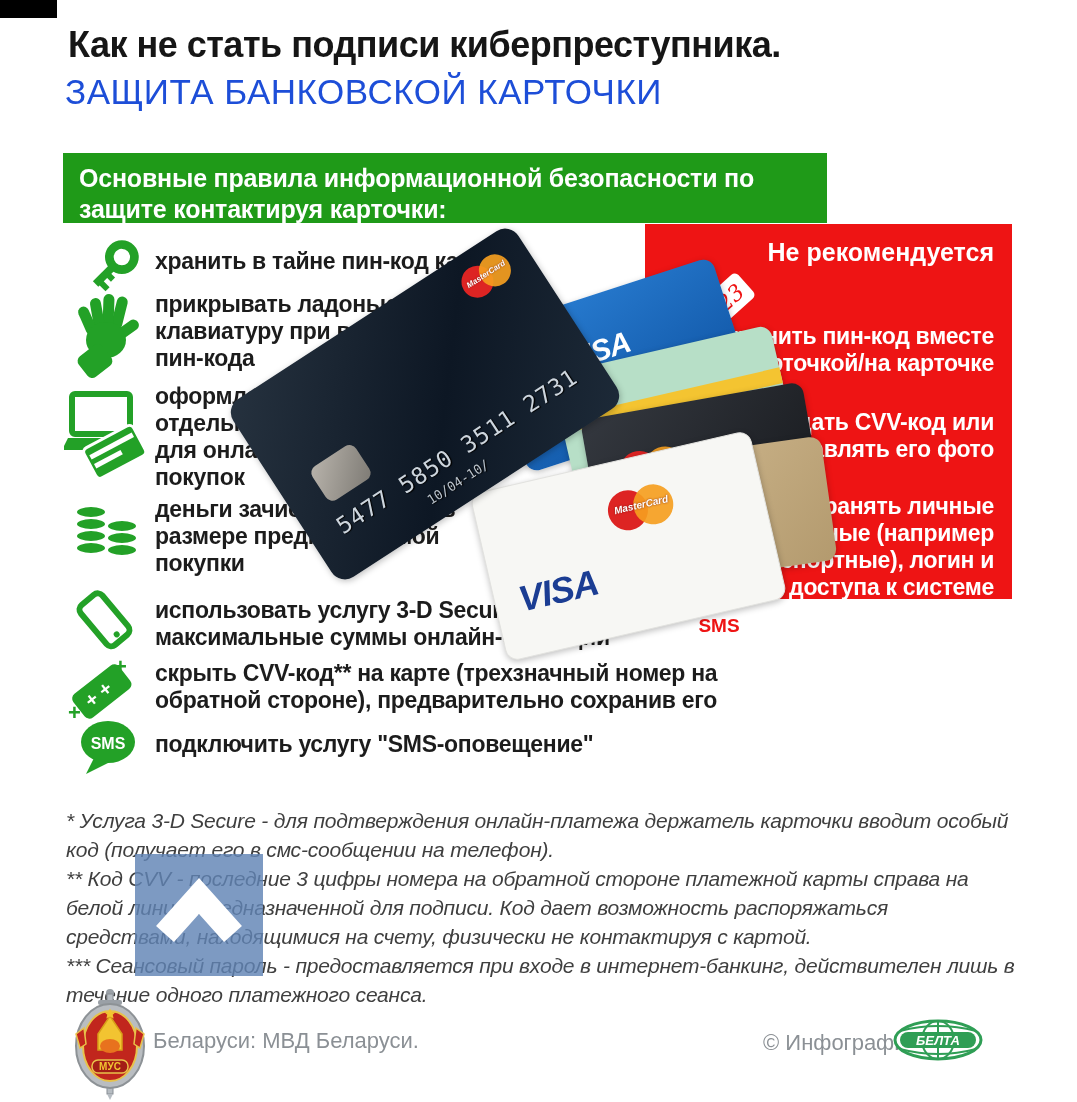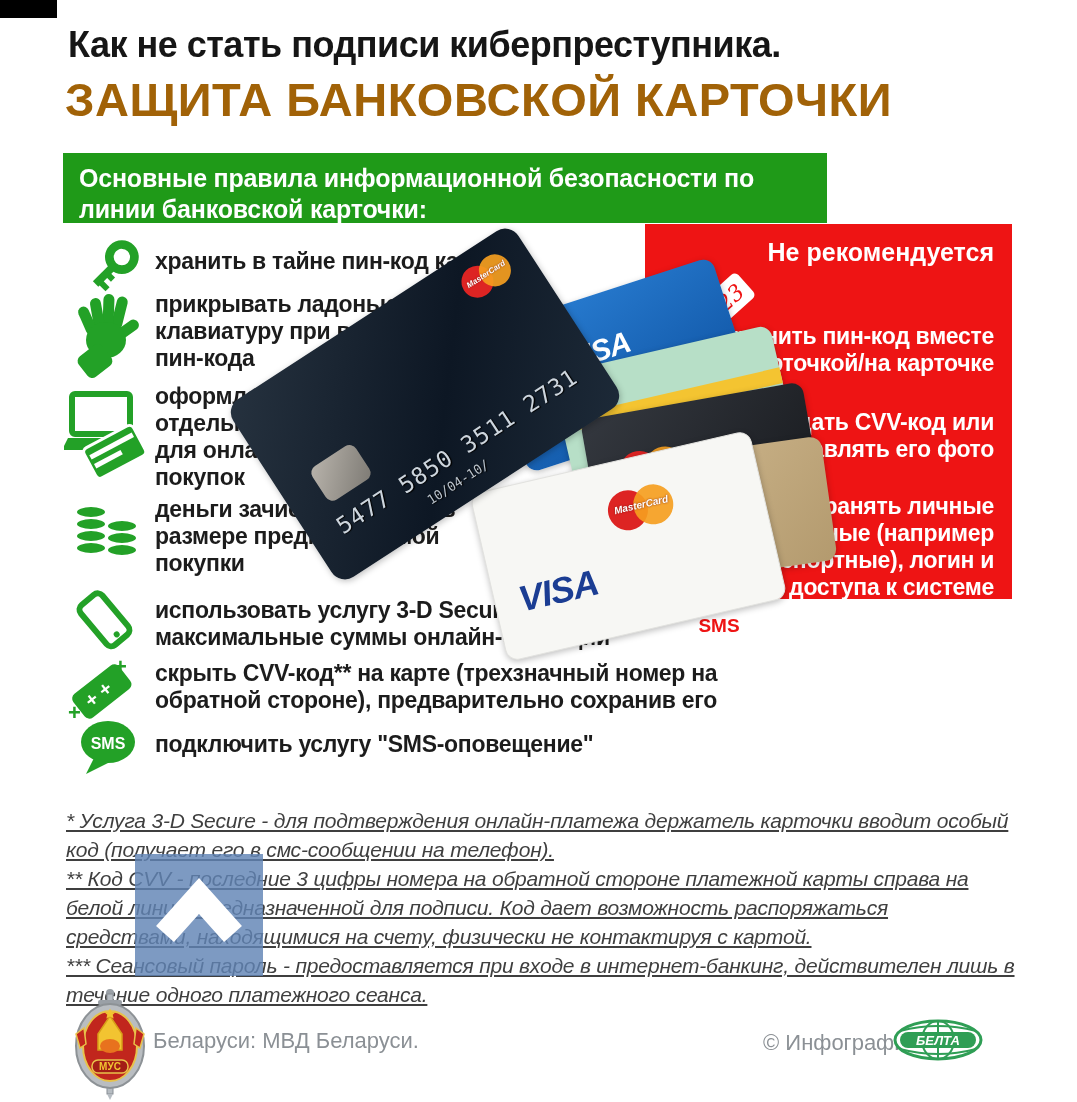--- a/index.html
+++ b/index.html
@@ -8,21 +8,21 @@
     font-family:"Liberation Sans",sans-serif;overflow:hidden;
     -webkit-font-smoothing:antialiased;
   }
   .abs{position:absolute;}
 
   
   #corner-mark{left:0;top:0;width:57px;height:18px;background:#000;}
 
   
   #subtitle{left:68px;top:24px;font-size:36px;font-weight:700;color:#161616;letter-spacing:-0.5px;}
-  #main-title{left:65px;top:72px;font-size:47px;font-weight:700;color:#a16207;letter-spacing:0.5px;}
+  #main-title{left:65px;top:72px;font-size:35px;font-weight:400;color:#1d4ed8;letter-spacing:0.5px;}
 
   
   #banner{
     left:63px;top:153px;width:732px;height:50px;background:#1f9a18;
     padding:10px 16px;color:#fff;font-size:25px;font-weight:700;line-height:31px;letter-spacing:-0.2px;
   }
 
   
   .rule-text{
     position:absolute;color:#1c1c1c;font-size:23px;font-weight:700;
@@ -47,41 +47,41 @@
   #red-title{position:absolute;right:18px;top:14px;color:#fff;font-size:25px;font-weight:700;}
   .nr-text{
     position:absolute;right:18px;color:#fff;font-size:23px;font-weight:700;
     line-height:27px;text-align:right;letter-spacing:-0.3px;margin-top:47px;
   }
   .nr-icon{position:absolute;color:#fff;}
 
   
   #footnotes{left:66px;top:806px;width:950px;color:#3f3f3f;font-size:21px;
     font-style:italic;line-height:29px;letter-spacing:-0.2px;}
-  #footnotes p{margin:0;text-decoration:underline;}
+  #footnotes p{margin:0;}
 
   
   #scroll-overlay{left:135px;top:854px;width:128px;height:122px;background:rgba(96,132,181,0.82);z-index:5;}
 
   
   #mvd-logo{left:70px;top:988px;width:80px;height:112px;}
   #source-text{left:153px;top:1028px;color:#8b9095;font-size:22px;}
   #copyright-text{left:763px;top:1030px;color:#8b9095;font-size:22px;}
   #belta-logo{left:892px;top:1019px;width:92px;height:42px;}
 </style>
 </head>
 <body>
 
 <div class="abs" id="corner-mark"></div>
 
 <div class="abs" id="subtitle">Как не стать подписи киберпреступника.</div>
 <div class="abs" id="main-title">ЗАЩИТА БАНКОВСКОЙ КАРТОЧКИ</div>
 
 <div class="abs" id="banner">
-  <span>Основные правила информационной безопасности по линии банковской карточки:</span>
+  <span>Основные правила информационной безопасности по защите контактируя карточки:</span>
 </div>
 
 <span class="rule-icon" style="left:84px;top:238px">
   <svg width="58" height="56" viewBox="0 0 60 58">
     <g fill="#23a127" transform="rotate(-45 30 29)">
       <circle cx="43" cy="29" r="13" fill="none" stroke="#23a127" stroke-width="9"></circle>
       <circle cx="46" cy="25" r="3.5" fill="#fff"></circle>
       <rect x="4" y="25.5" width="28" height="8"></rect>
       <rect x="6" y="32" width="6" height="10"></rect>
       <rect x="17" y="32" width="6" height="7"></rect>

